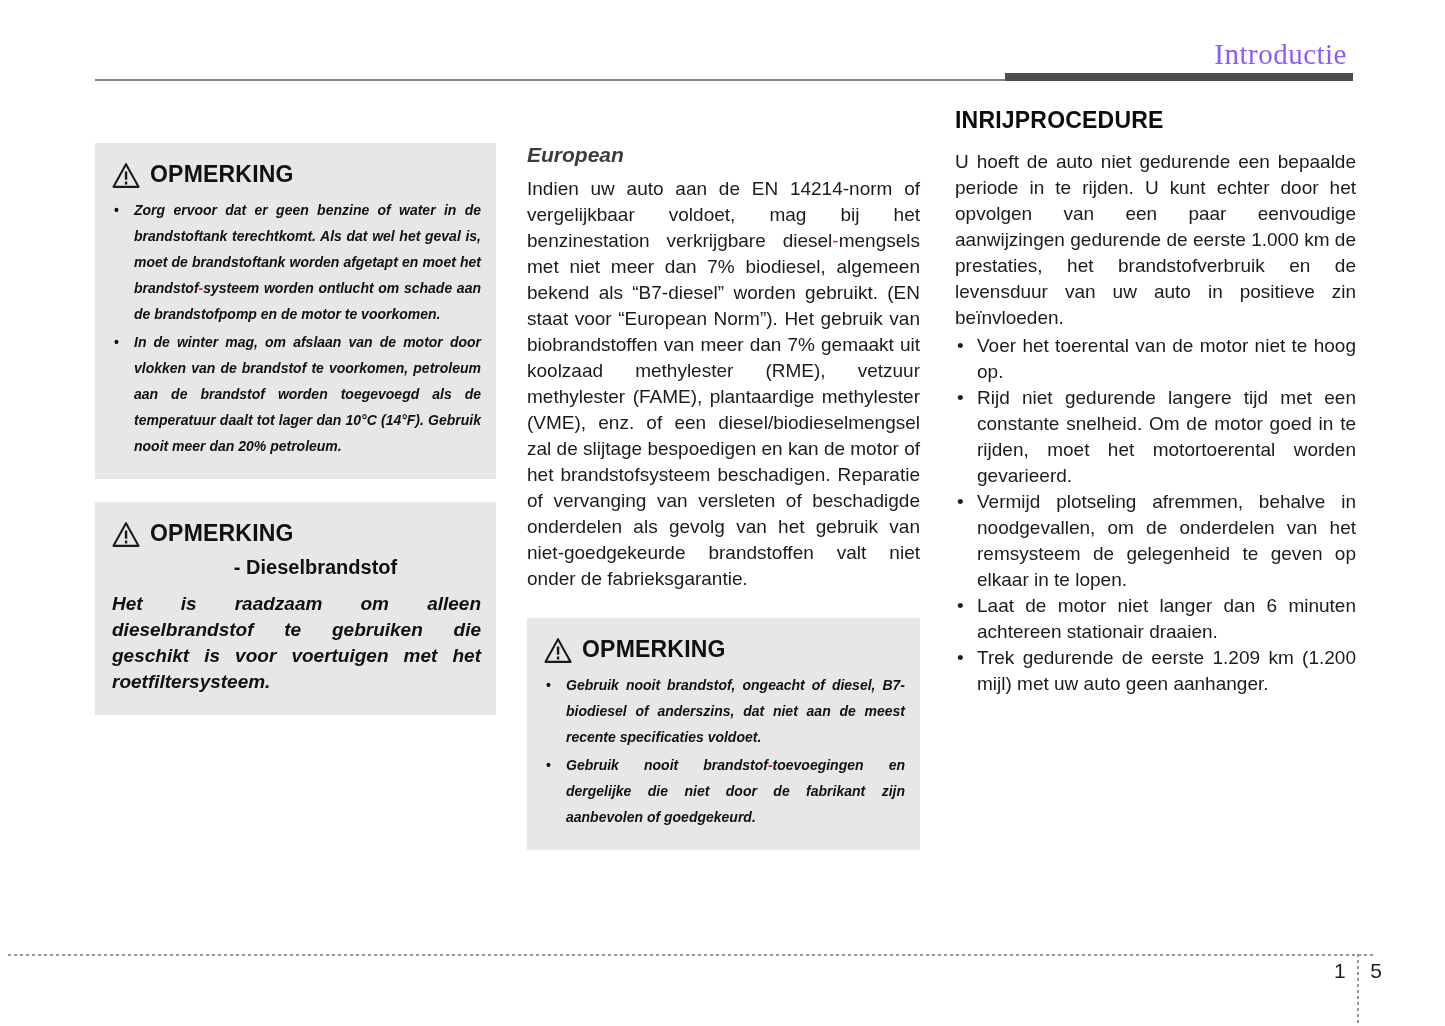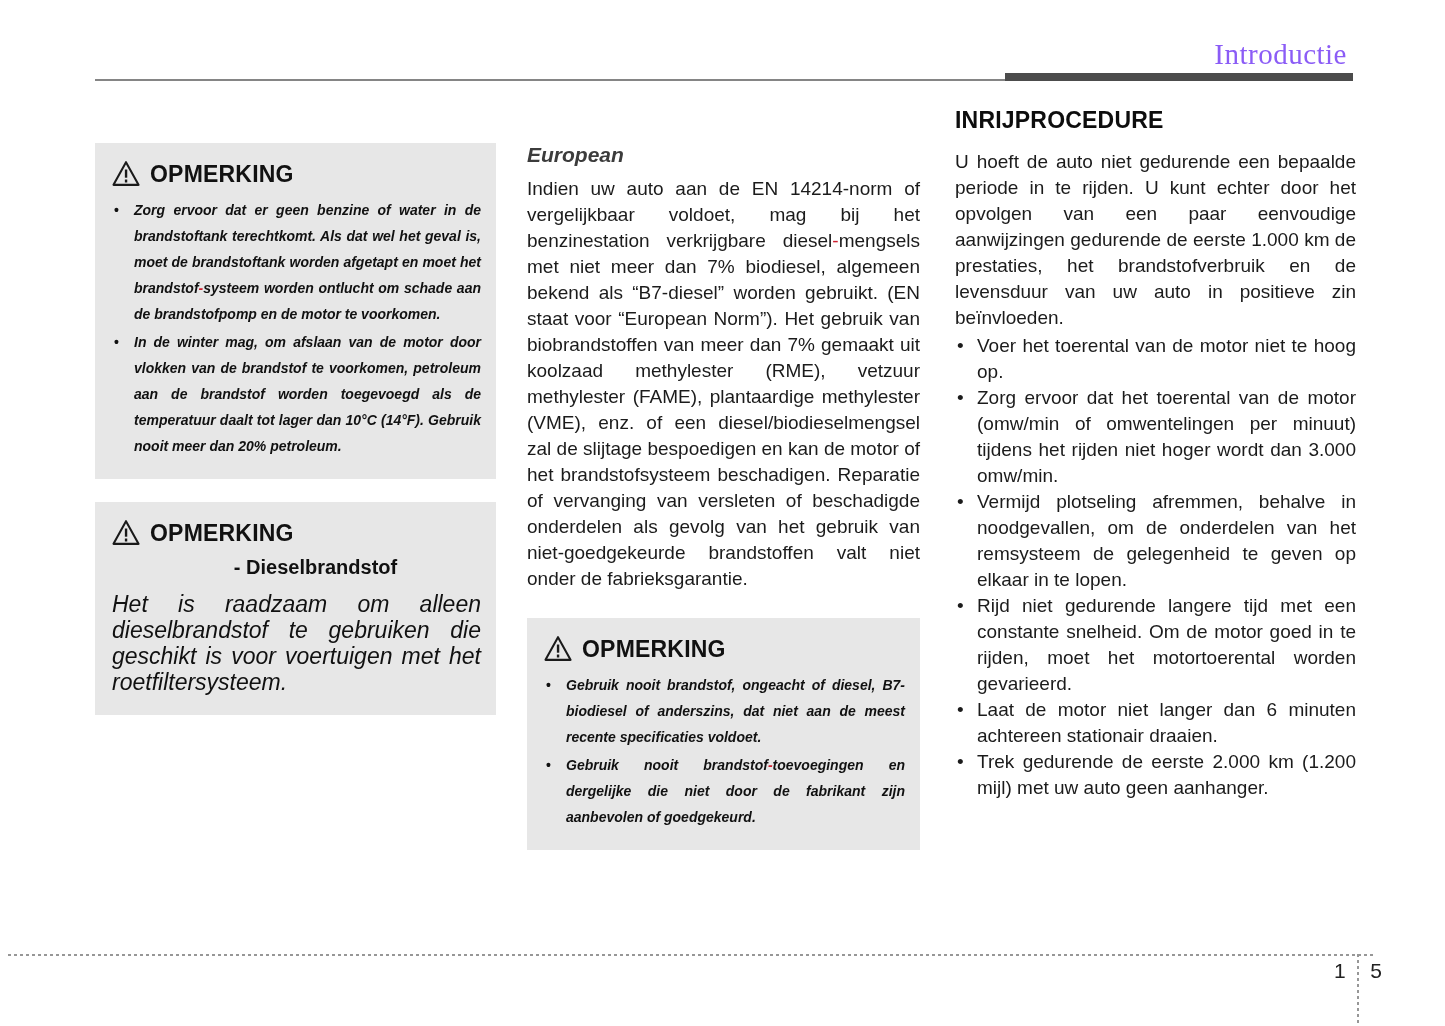--- a/index.html
+++ b/index.html
@@ -34,43 +34,43 @@
   .col2 { left:527px; top:143px; width:393px; }
   .col3 { left:955px; top:107px; width:401px; }
 
   
   .notebox {
     background:#e7e7e7;
     padding:18px 15px 20px 17px;
     margin-bottom:23px;
   }
   .note-header {
-    display:flex; align-items:flex-start; gap:10px;
+    display:flex; align-items:flex-end; gap:10px;
     margin-bottom:9px;
   }
   .note-title { font-weight:bold; font-size:23px; color:#111; letter-spacing:0.2px; }
   .warn-icon { display:inline-flex; flex:0 0 auto; }
   .note-subtitle {
     font-weight:bold; font-size:20px; color:#111;
     margin:0 0 12px 38px; text-align:center;
   }
   .note-list { list-style:none; }
   .note-list li {
     position:relative; padding-left:22px;
     font-weight:bold; font-style:italic;
     font-size:14px; line-height:26px; color:#111;
   }
   .note-list li + li { margin-top:2px; }
   .note-list li::before {
     content:"\2022"; position:absolute; left:2px; top:0;
     font-style:normal;
   }
   .note-para {
-    font-weight:normal; font-style:italic;
-    font-size:23px; line-height:26px; color:#111;
+    font-weight:bold; font-style:italic;
+    font-size:19px; line-height:26px; color:#111;
   }
   .note-para + .note-para { margin-top:7px; }
 
   
   .heading-italic {
     font-weight:bold; font-style:italic;
     font-size:21px; color:#3c3c3c;
     margin-bottom:9px; text-align:left;
   }
   .heading-caps {
@@ -174,25 +174,24 @@
         <li>Gebruik nooit brandstof<span class="red-hyphen">-</span>toevoegingen en dergelijke die niet door de fabrikant zijn aanbevolen of goedgekeurd.</li>
       </ul>
     </div>
   </div>
 
   <div class="col col3">
     <div class="heading-caps">INRIJPROCEDURE</div>
     <p class="body-text">U hoeft de auto niet gedurende een bepaalde periode in te rijden. U kunt echter door het opvolgen van een paar eenvoudige aanwijzingen gedurende de eerste 1.000 km de prestaties, het brandstofverbruik en de levensduur van uw auto in positieve zin beïnvloeden.</p>
     <ul class="bullet-list">
       <li>Voer het toerental van de motor niet te hoog op.</li>
-      <li>Zorg ervoor dat het toerental van de motor (omw/min of omwentelingen per minuut) tijdens het rijden niet hoger wordt dan 3.000 omw/min.</li>
+      <li>Rijd niet gedurende langere tijd met een constante snelheid. Om de motor goed in te rijden, moet het motortoerental worden gevarieerd.</li>
       <li>Vermijd plotseling afremmen, behalve in noodgevallen, om de onderdelen van het remsysteem de gelegenheid te geven op elkaar in te lopen.</li>
-      <li>Rijd niet gedurende langere tijd met een constante snelheid. Om de motor goed in te rijden, moet het motortoerental worden gevarieerd.</li>
       <li>Laat de motor niet langer dan 6 minuten achtereen stationair draaien.</li>
-      <li>Trek gedurende de eerste 2.000 km (1.200 mijl) met uw auto geen aanhanger.</li>
+      <li>Trek gedurende de eerste 1.209 km (1.200 mijl) met uw auto geen aanhanger.</li>
     </ul>
   </div>
 
   <div class="footer-dash"></div>
   <div class="footer-vdash"></div>
   <div class="pageno">
     <span>1</span>
     <span>5</span>
   </div>
 

